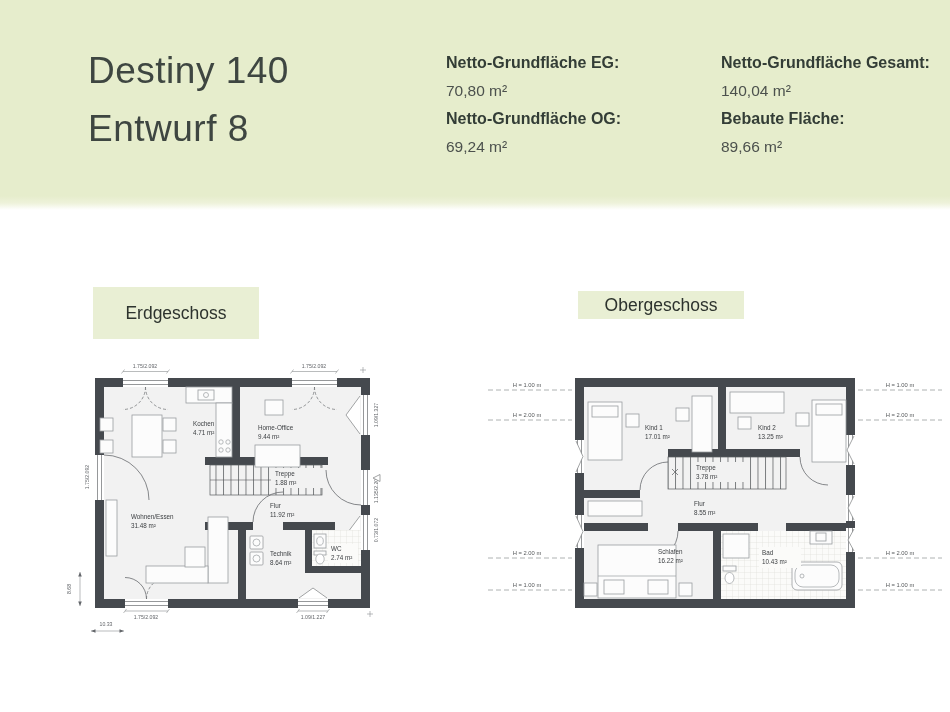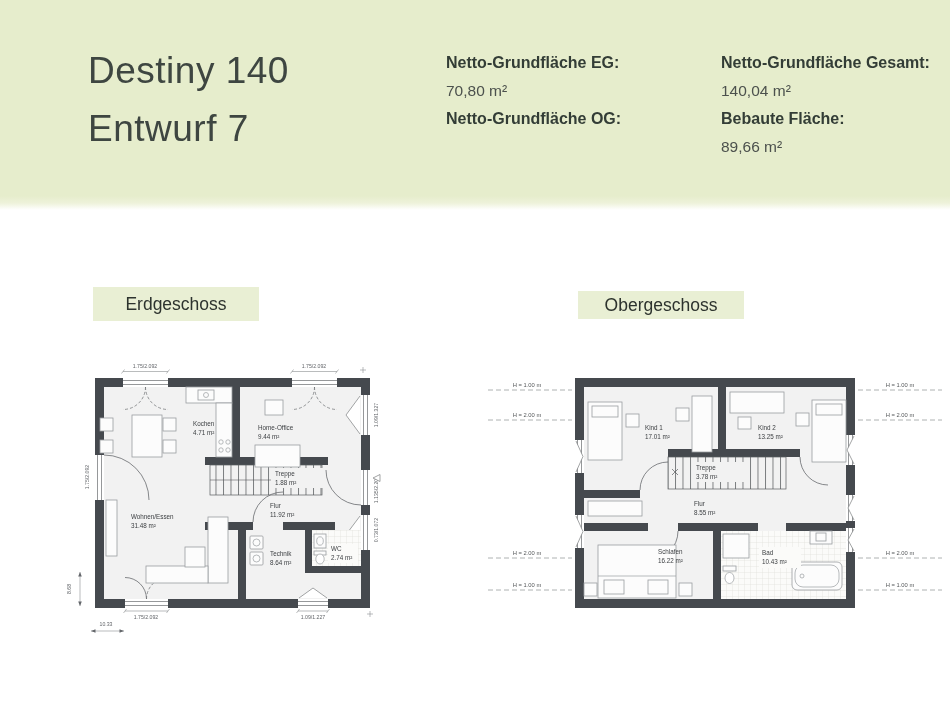--- a/index.html
+++ b/index.html
@@ -18,47 +18,48 @@
   }
   .stats-col{position:absolute;top:52px;width:270px;margin-left:28px;}
   .stats-col.c1{left:418px;}
   .stats-col.c2{left:693px;}
   .stat-label{font-size:16px;font-weight:700;color:#333d36;height:28px;line-height:22px;}
   .stat-value{font-size:15.5px;font-weight:400;color:#4c514d;height:28px;line-height:22px;}
   .floor-tag{
     position:absolute;background:#e9efd4;color:#2d332e;
     font-size:17.5px;display:flex;align-items:center;justify-content:center;
   }
-  .tag-eg{left:93px;top:287px;width:166px;height:34px;}
+  .tag-eg{left:93px;top:287px;width:166px;height:52px;}
   .tag-og{left:578px;top:291px;width:166px;height:28px;}
   svg{position:absolute;}
   svg text{font-family:"Liberation Sans", sans-serif;}
   .room-name,.room-area{font-size:6.3px;fill:#3b3e41;}
   .dim{font-size:5.2px;fill:#63666a;}
   .hmark{font-size:5.8px;fill:#55585a;}
   .furn{fill:#fcfcfc;stroke:#9a9da0;stroke-width:0.8;}
   .arc{fill:none;stroke:#55585c;stroke-width:0.7;}
   .arc-d{fill:none;stroke:#6a6d70;stroke-width:0.7;stroke-dasharray:3 2;}
   .frame{stroke:#7b7e80;stroke-width:0.8;}
   .tri{fill:#ffffff;stroke:#7b7e80;stroke-width:0.7;}
   .dimline{stroke:#8b8e90;stroke-width:0.6;}
   .wall{fill:#45494e;}
 </style>
 </head>
 <body>
 
 <div class="header">
   <div class="title">
     <span style="display:block">Destiny 140</span>
-    <span style="display:block">Entwurf 7</span>
+    <span style="display:block">Entwurf 8</span>
   </div>
   <div class="stats-col c1">
     <div class="stat-label">Netto-Grundfläche EG:</div>
     <div class="stat-value">70,80 m²</div>
     <div class="stat-label">Netto-Grundfläche OG:</div>
+    <div class="stat-value">69,24 m²</div>
   </div>
   <div class="stats-col c2">
     <div class="stat-label">Netto-Grundfläche Gesamt:</div>
     <div class="stat-value">140,04 m²</div>
     <div class="stat-label">Bebaute Fläche:</div>
     <div class="stat-value">89,66 m²</div>
   </div>
 </div>
 
 <div class="floor-tag tag-eg">

